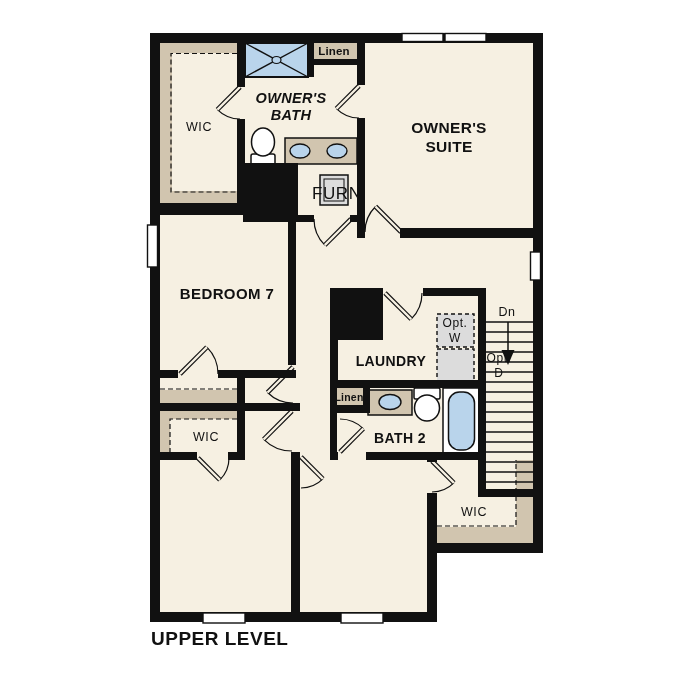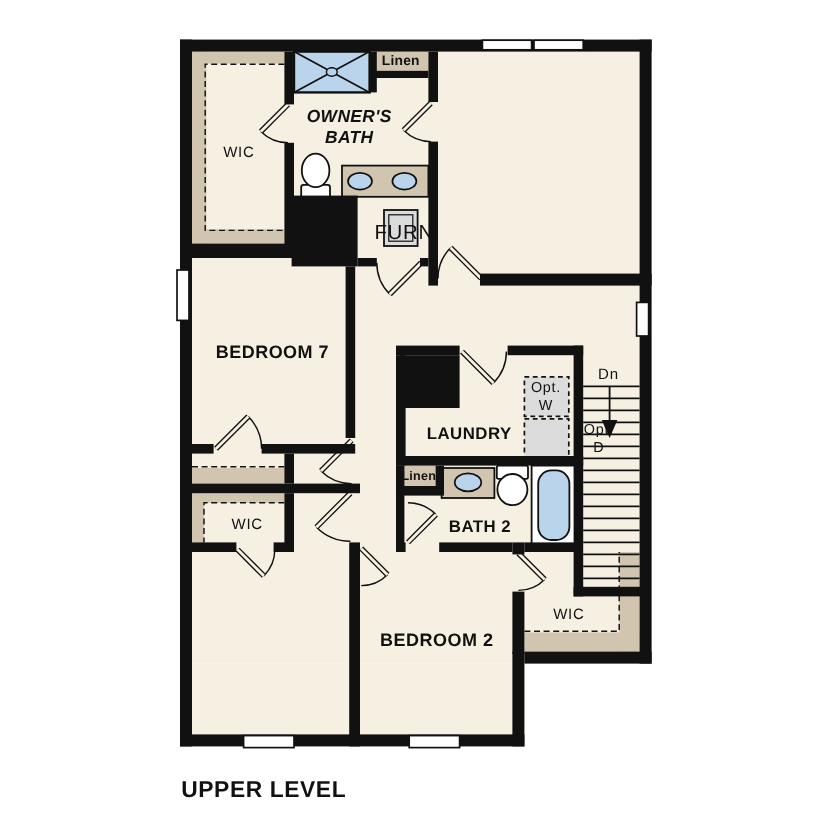--- a/index.html
+++ b/index.html
@@ -223,39 +223,39 @@
       <rect x="341" y="613" width="42" height="10"></rect>
     </g>
   </svg>
 
   <div class="lbl small" style="left:169px;top:120px;width:60px;">WIC</div>
 
   <div class="lbl room-wrap" style="left:243px;top:90px;width:96px;font-style:italic;">OWNER'S BATH</div>
 
   <div class="lbl tiny" style="left:310px;top:45px;width:48px;font-size:11.5px;">Linen</div>
 
+  <div class="lbl room-wrap" style="left:394px;top:119px;width:110px;font-size:15.5px;">OWNER'S SUITE</div>
 
   <div class="lbl small" style="left:312px;top:184px;width:44px;font-size:17px;">FURN</div>
 
   <div class="lbl room" style="left:157px;top:285px;width:140px;">BEDROOM 7</div>
 
   <div class="lbl room" style="left:341px;top:353px;width:100px;font-size:14px;">LAUNDRY</div>
 
   <div class="lbl small" style="left:438px;top:316px;width:34px;font-size:12px;line-height:1.25;">Opt. W</div>
 
   <div class="lbl small" style="left:438px;top:351px;width:34px;font-size:12px;line-height:1.25;padding-left:44px;">Opt. D</div>
 
   <div class="lbl small" style="left:492px;top:305px;width:30px;">Dn</div>
 
   <div class="lbl tiny" style="left:332px;top:391px;width:34px;font-size:10.5px;">Linen</div>
 
   <div class="lbl room" style="left:360px;top:430px;width:80px;font-size:14px;">BATH 2</div>
 
   <div class="lbl small" style="left:181px;top:430px;width:50px;">WIC</div>
 
 
-  <div class="lbl room" style="left:294px;top:525px;width:140px;">BEDROOM 2</div>
 
   <div class="lbl small" style="left:449px;top:505px;width:50px;">WIC</div>
 
-  <div class="title" style="left:151px;top:628px;margin-top:20px;">UPPER LEVEL</div>
+  <div class="title" style="left:151px;top:628px;">UPPER LEVEL</div>
 
 </div>
 
 </body></html>

